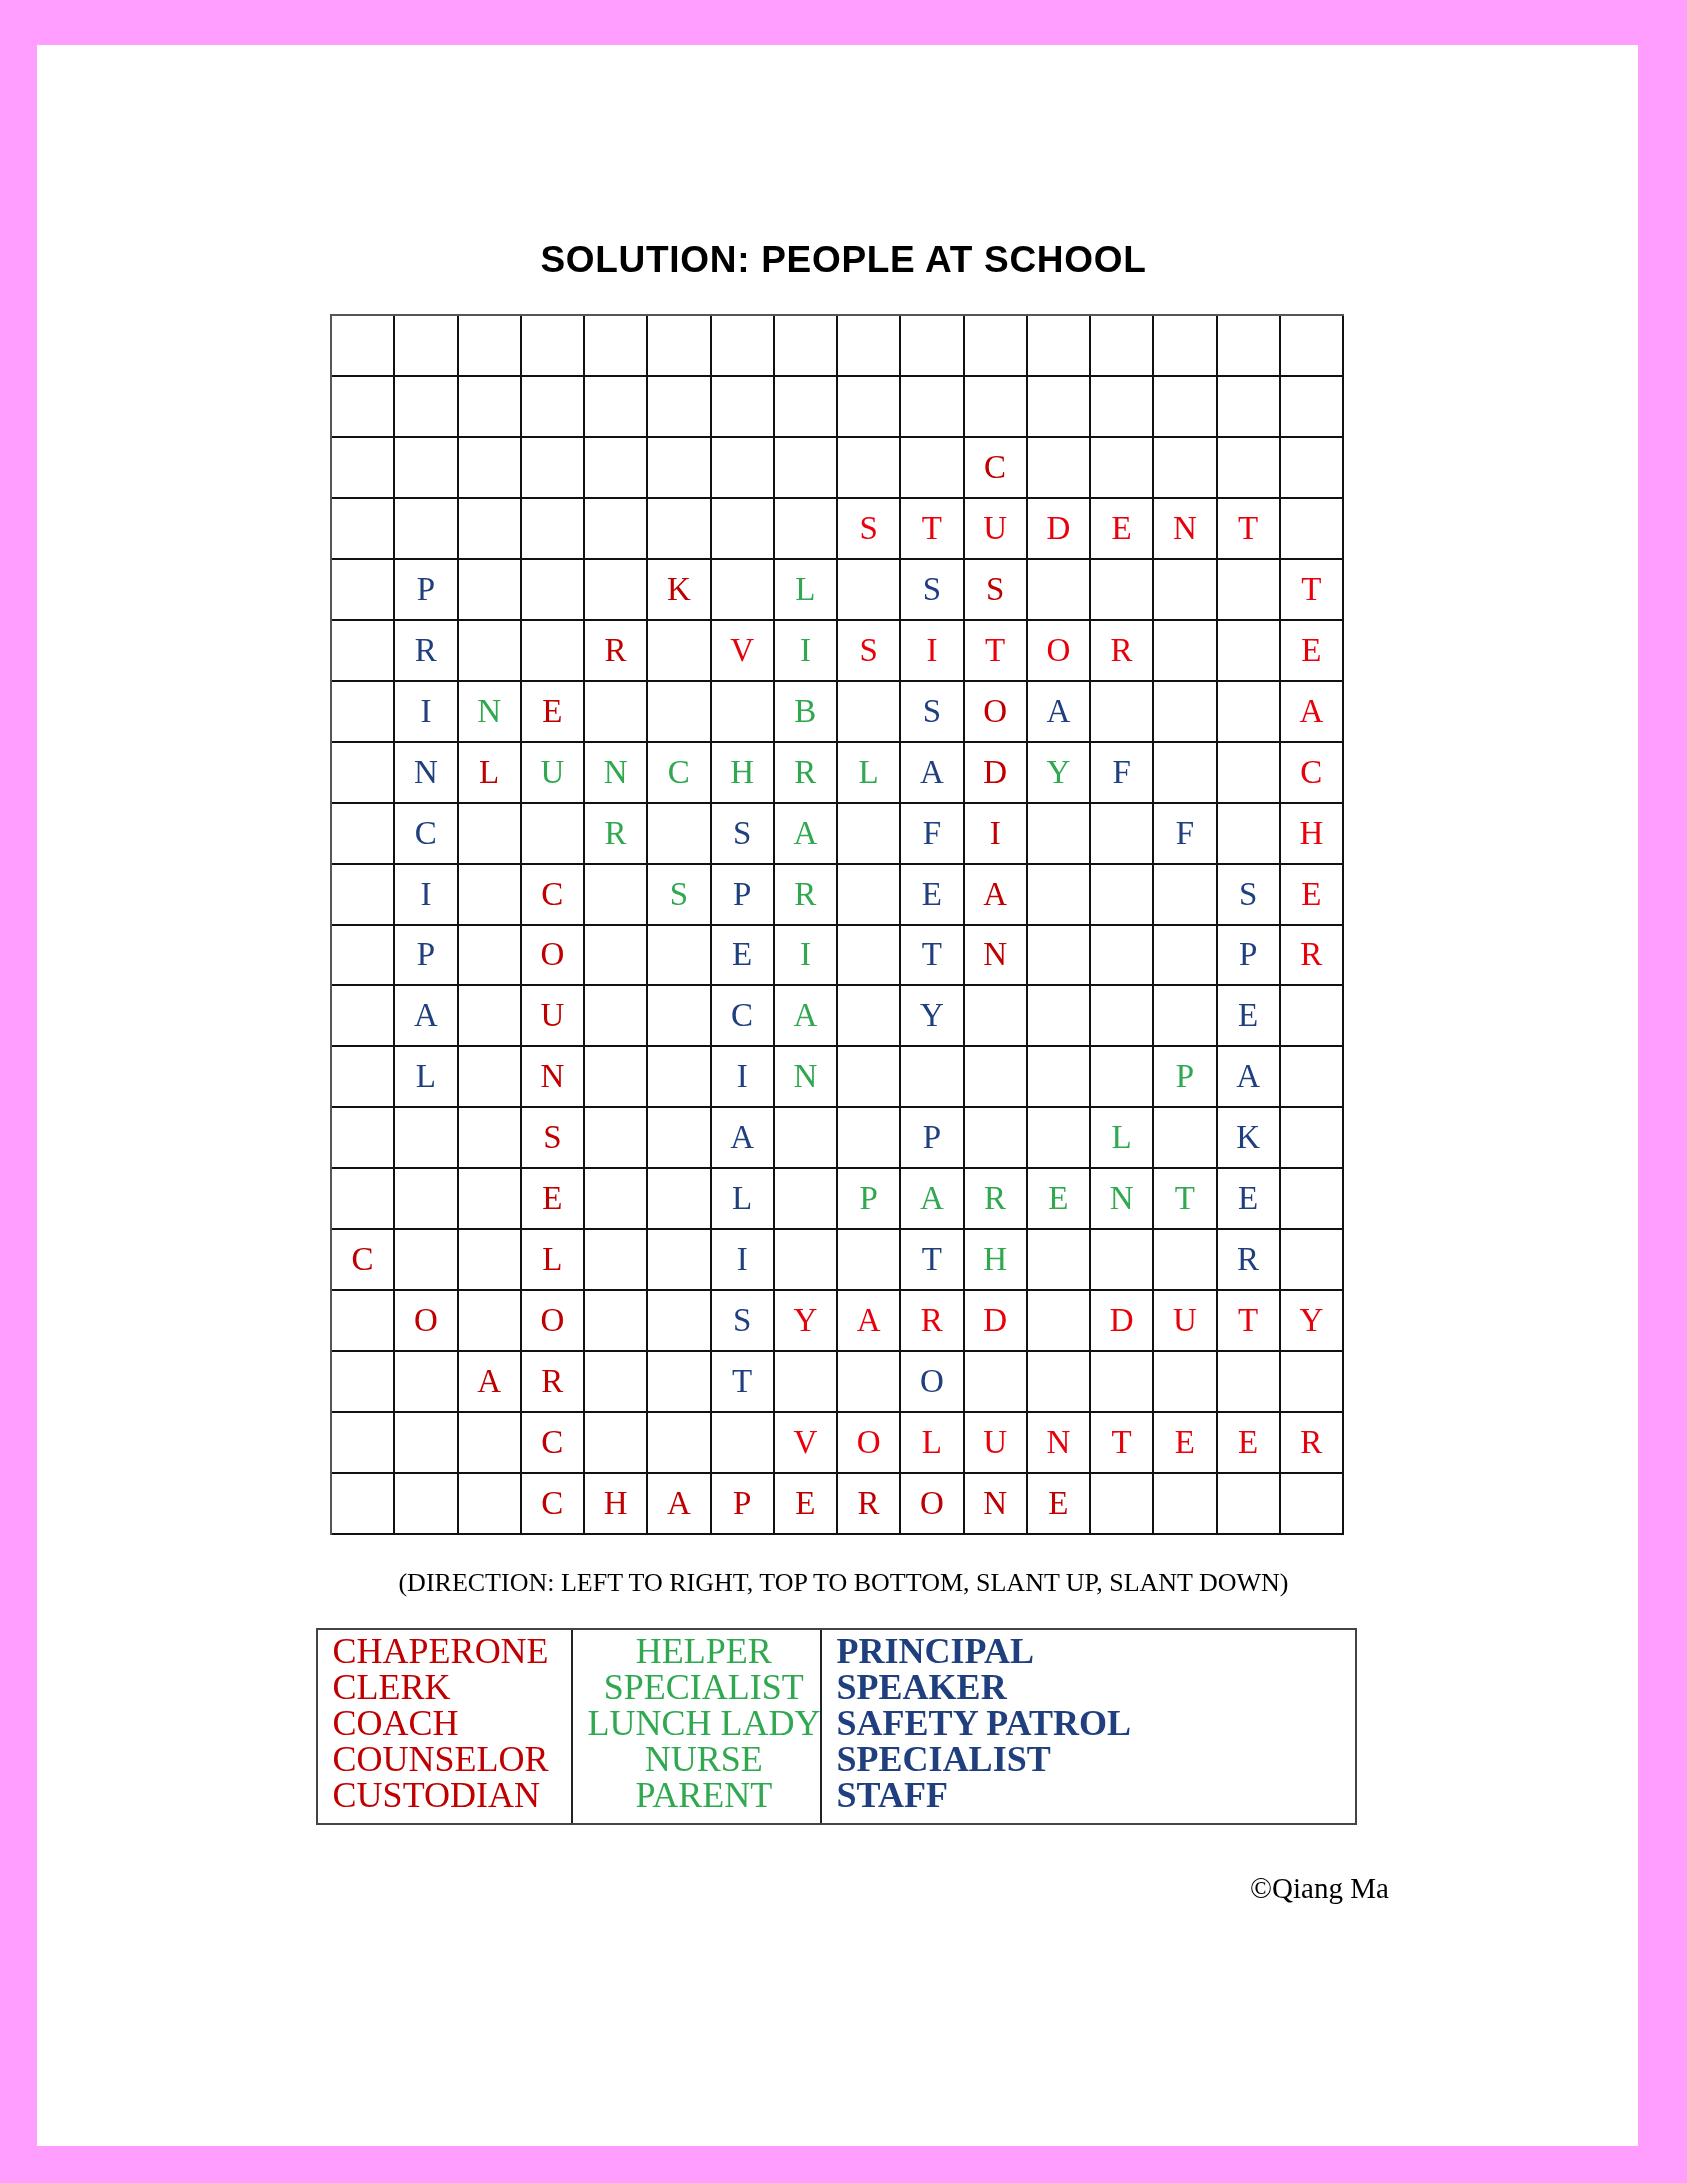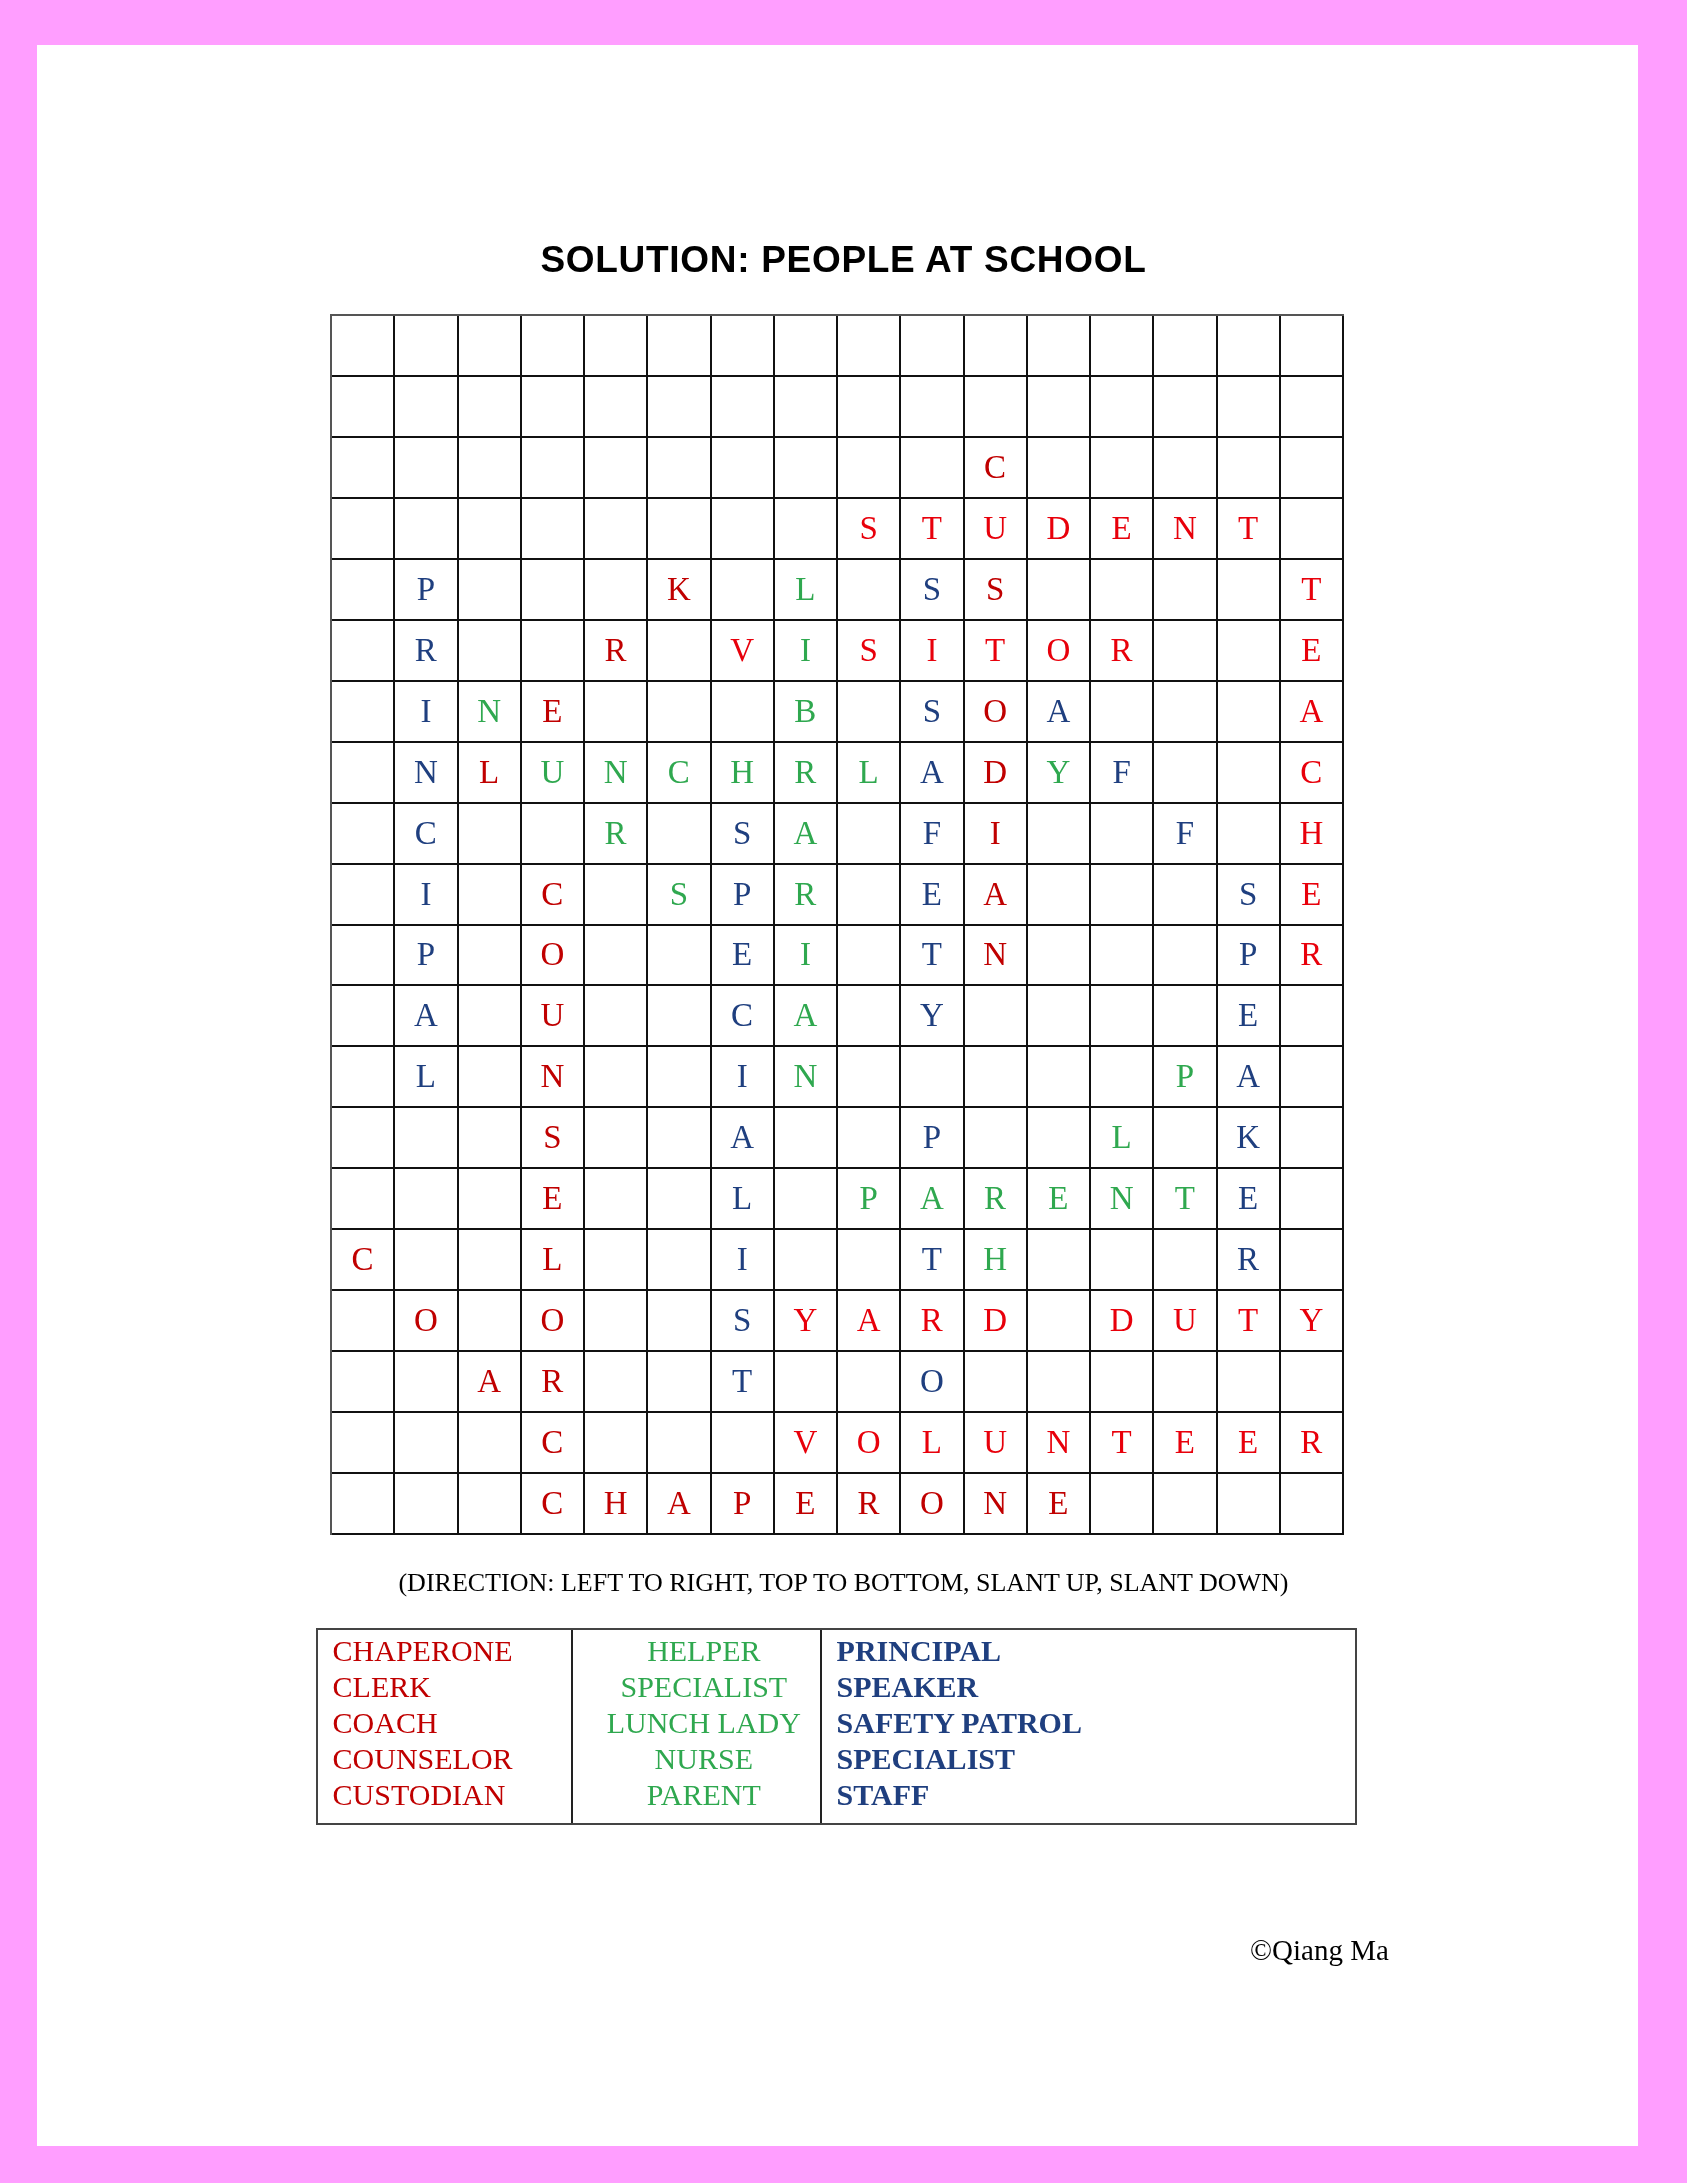--- a/index.html
+++ b/index.html
@@ -63,32 +63,32 @@
     left: 316px; top: 1628px;
     width: 1041px; height: 197px;
     border: 2px solid #444;
     box-sizing: border-box;
     display: flex;
   }
   .wordcol {
     box-sizing: border-box;
     padding: 2.6px 0 0 14.6px;
     font-family: "Liberation Serif", serif;
-    font-size: 30px;
+    font-size: 36px;
     line-height: 36px;
   }
   .wordcol + .wordcol { border-left: 2px solid #222; }
   .wc0 { width: 253px; }
   .wc1 { width: 249px; text-align: center; }
   .wc2 { width: 305px; font-weight: bold; }
   .wc3 { flex: 1; }
   .word { display: block; white-space: nowrap; }
   .copyright {
     position: absolute;
-    left: 1250px; top: 1934px;
+    left: 1250px; top: 1872px;
     font-family: "Liberation Serif", serif;
     font-size: 29px;
     color: #000;
   }
 </style>
 </head>
 <body>
 
 <div class="page"></div>
 

